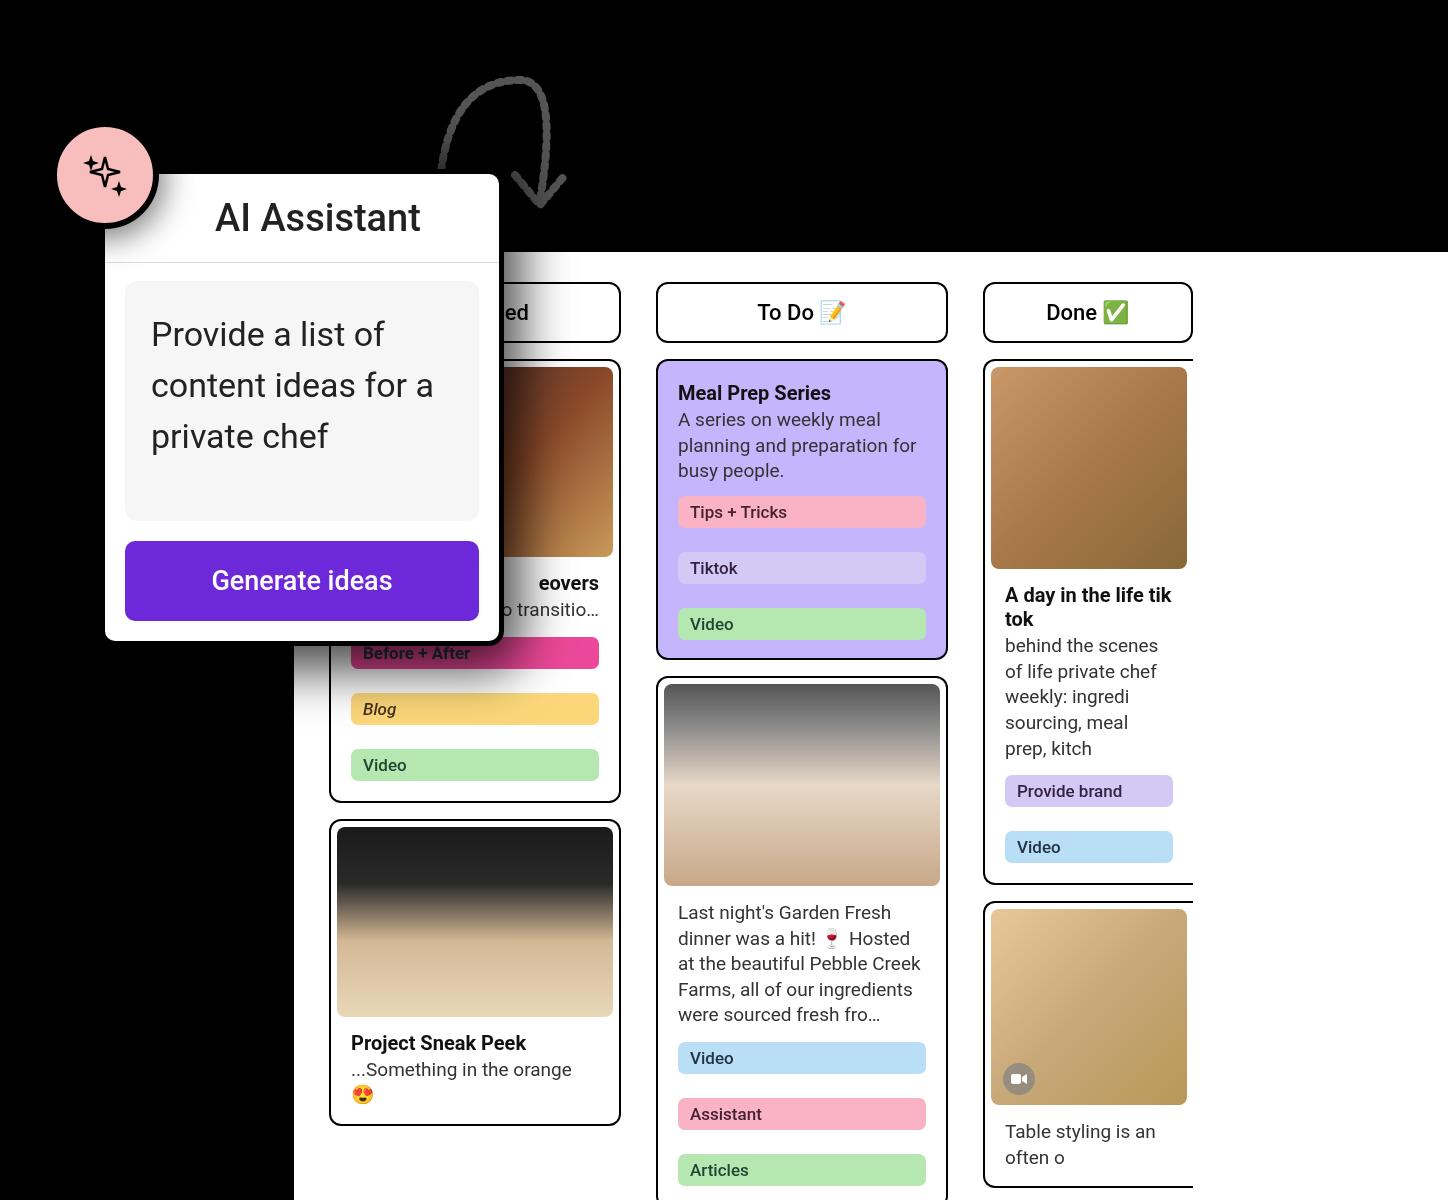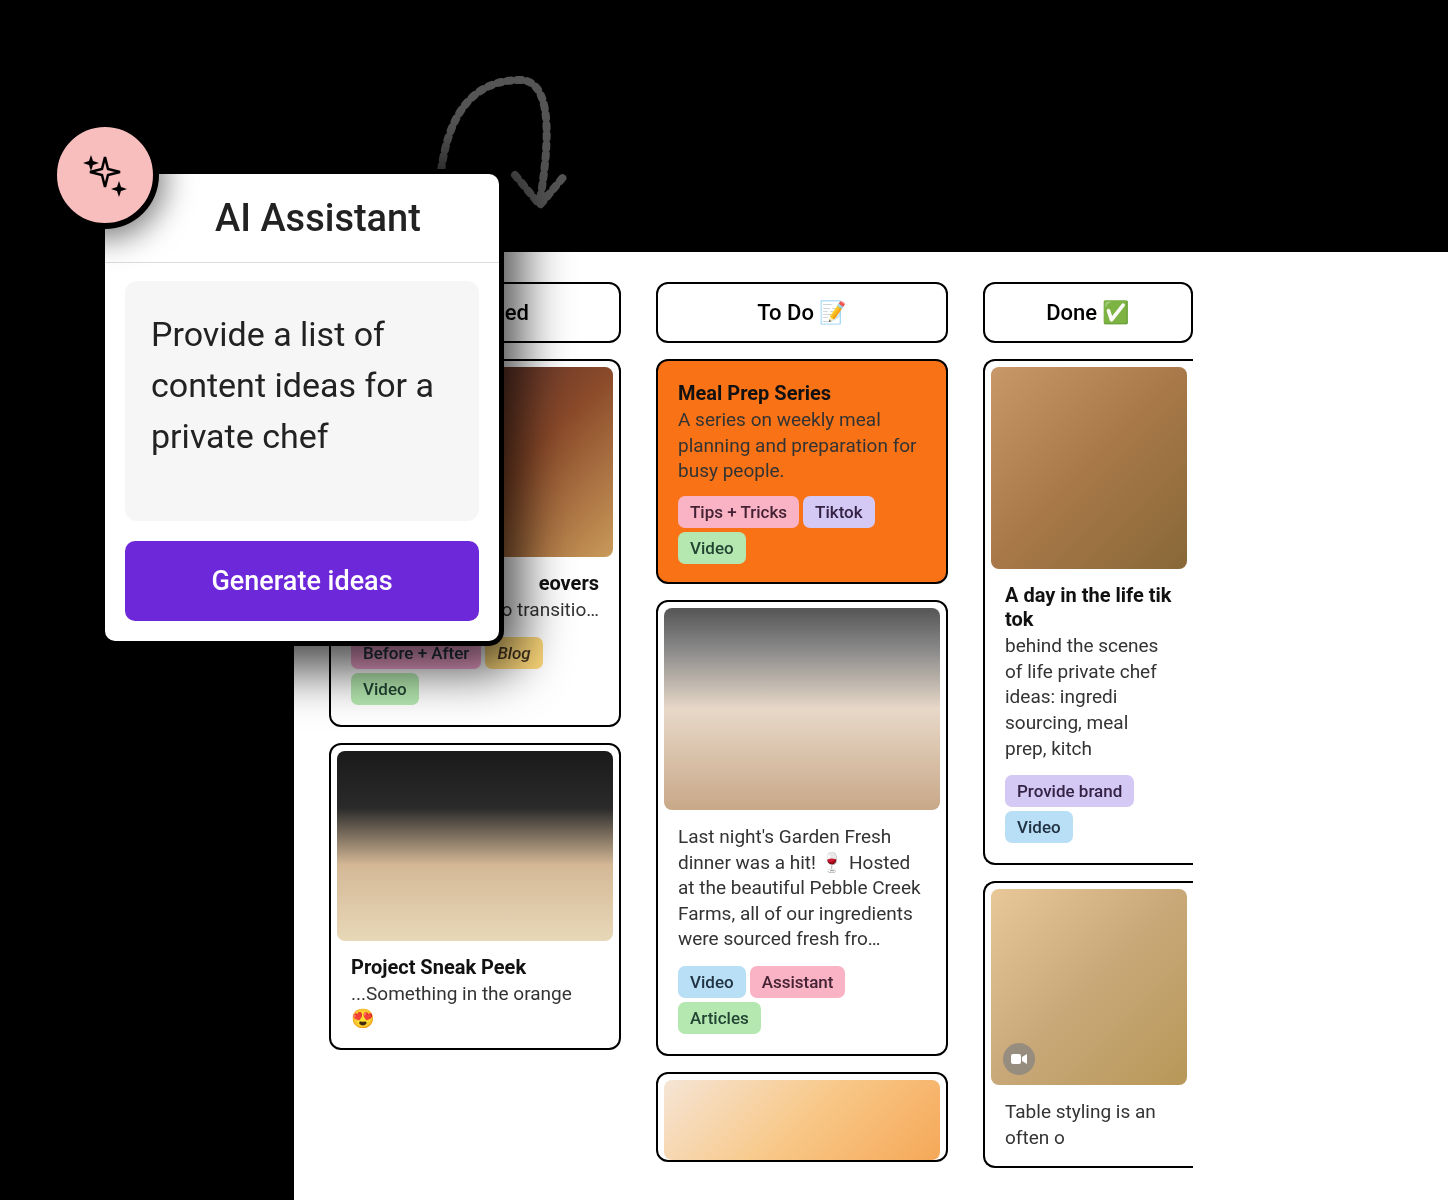--- a/index.html
+++ b/index.html
@@ -185,44 +185,45 @@
     
     .card-desc-clip {
       white-space: nowrap;
       overflow: hidden;
       text-overflow: ellipsis;
     }
     
     .tags {
       padding: 4px 14px 14px;
       display: flex;
-      gap: 4px;
+      gap: 24px;
       flex-wrap: wrap;
+      flex-direction: column;
     }
     
     .tag {
       padding: 6px 12px;
       border-radius: 7px;
       font-size: 17px;
       font-weight: 500;
     }
     
-    .tag-blue { background: #f9a8d4; color: #234; }
+    .tag-blue { background: #ec4899; color: #234; font-weight: bold; }
     .tag-yellow { background: #fcd77a; color: #432; font-style: italic; }
     .tag-green { background: #b5e8b0; color: #243; }
     .tag-pink { background: #f9b3c5; color: #423; }
     .tag-purple { background: #d4c9f5; color: #324; }
     .tag-lightblue { background: #b8dff5; color: #234; }
     
     .text-card {
       border: 2px solid #000;
       border-radius: 12px;
       padding: 20px 20px 10px;
       margin-bottom: 16px;
-      background: #f97316;
+      background: #c4b5fd;
     }
     
     .video-badge {
       position: absolute;
       left: 12px;
       bottom: 10px;
       width: 32px;
       height: 32px;
       background: rgba(130,130,130,0.7);
       border-radius: 50%;
@@ -348,21 +349,21 @@
 
   <div class="column column-done">
     <div class="column-header">
       <span>Done ✅</span>
     </div>
 
     <div class="card" style="border-right:none; border-radius:12px 0 0 12px;">
       <div class="card-image card-image-tall img-mixing"></div>
       <div class="card-content">
         <div class="card-title">A day in the life tik tok</div>
-        <div class="card-desc">behind the scenes of life private chef ideas: ingredi sourcing, meal prep, kitch</div>
+        <div class="card-desc">behind the scenes of life private chef weekly: ingredi sourcing, meal prep, kitch</div>
       </div>
       <div class="tags">
         <span class="tag tag-purple">Provide brand</span>
         <span class="tag tag-lightblue">Video</span>
       </div>
     </div>
 
     <div class="card" style="border-right:none; border-radius:12px 0 0 12px;">
       <div class="card-image img-toast" style="height:196px;">
         <div class="video-badge">

